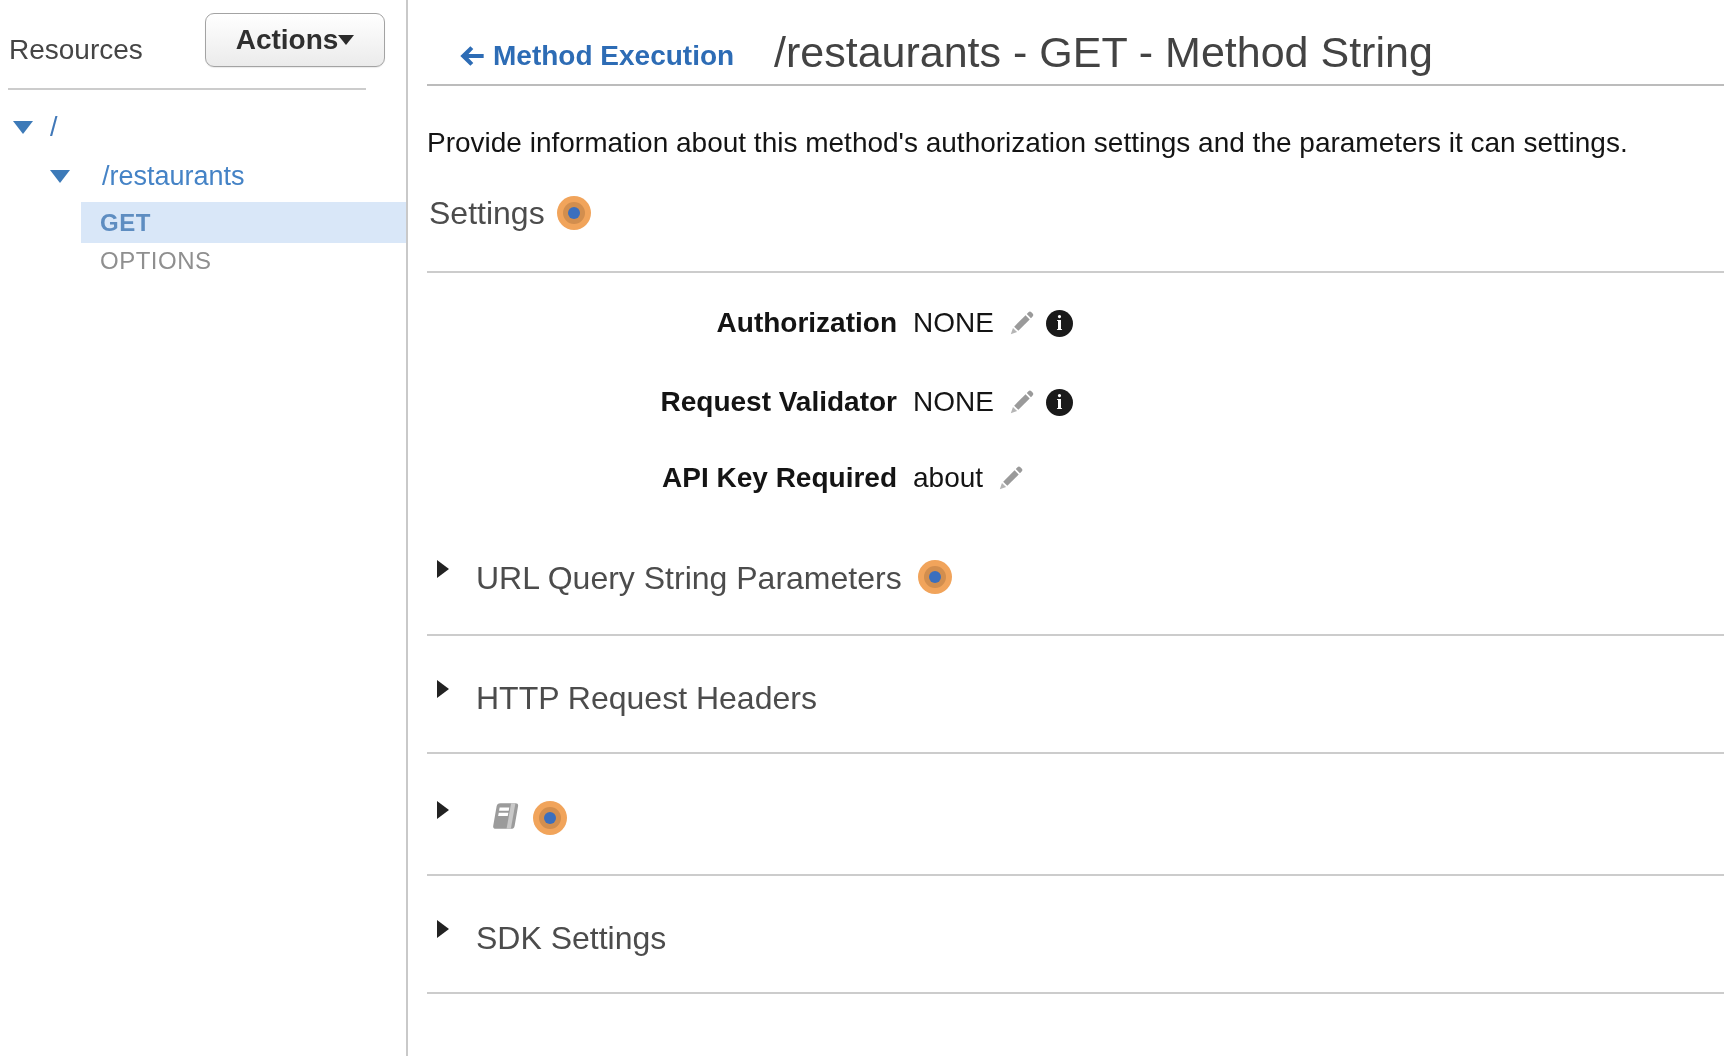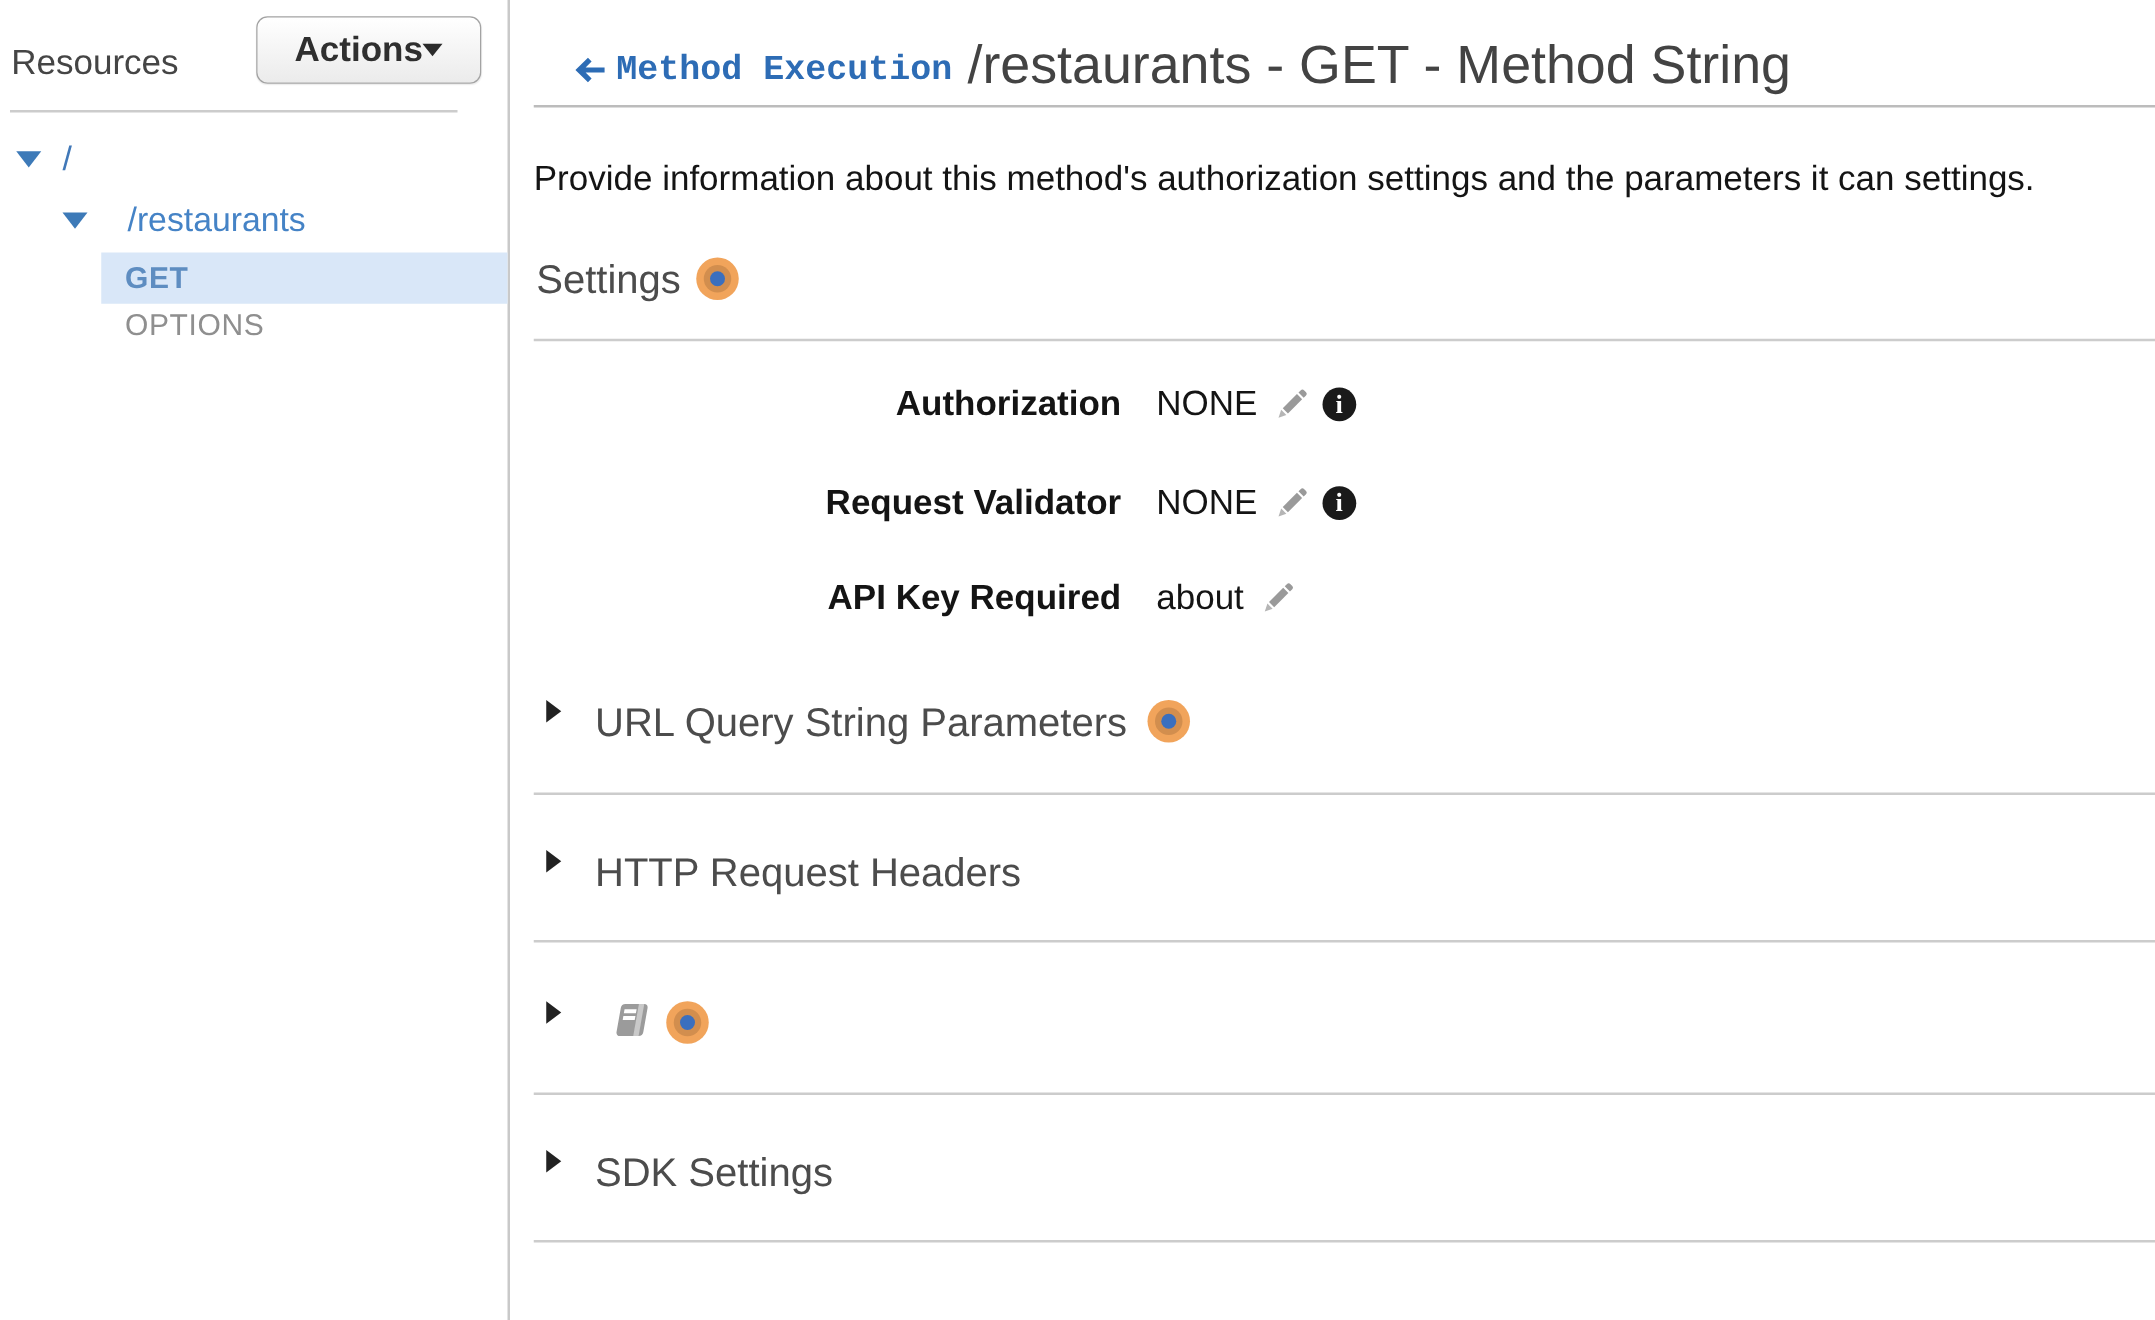--- a/index.html
+++ b/index.html
@@ -38,34 +38,34 @@
   .beacon { position:relative; width:34px; height:34px; border-radius:50%;
     background:#f1a45b; flex:0 0 auto; }
   .beacon::before { content:""; position:absolute; inset:6px; border-radius:50%;
     background:#d28e4e; }
   .beacon::after { content:""; position:absolute; inset:11px; border-radius:50%;
     background:#3a6fbe; }
   .beacon-top { left:390px; top:39px; z-index:5; }
 
   
   .back-link { left:458px; top:38px; height:36px; display:flex; align-items:center;
-    gap:7px; cursor:pointer;font-family:Liberation Mono, monospace; }
+    gap:7px; cursor:pointer; }
   .back-link .txt { font-size:28px; font-weight:bold; color:#2d6cb5; }
   .page-title { left:774px; top:26px; font-size:43px; line-height:52px; color:#434343; }
   .header-hr { left:427px; top:84px; width:1297px; height:2px; background:#bcbcbc; }
   .description { left:427px; top:125px; font-size:28px; line-height:36px; color:#141414; }
 
   
-  .settings-head { left:429px; top:202px; height:42px; display:flex; align-items:center; }
+  .settings-head { left:429px; top:192px; height:42px; display:flex; align-items:center; }
   .settings-head .h-txt { font-size:32px; color:#4c4c4c; margin-right:12px; }
   .hr { height:2px; background:#cccccc; left:427px; width:1297px; }
 
   .srow { left:427px; height:36px; display:flex; align-items:center; }
   .slabel { width:470px; text-align:right; font-size:28px; font-weight:bold; color:#141414; }
-  .svalue { margin-left:28px; font-size:28px; color:#141414; }
+  .svalue { margin-left:16px; font-size:28px; color:#141414; }
   .icon-pencil { margin-left:14px; width:27px; height:27px; cursor:pointer; }
   .icon-info { margin-left:11px; width:27px; height:27px; border-radius:50%;
     background:#1a1a1a; display:flex; align-items:center; justify-content:center; cursor:pointer; }
   .icon-info::before { content:"i"; color:#ffffff; font-family:"Liberation Serif", serif;
     font-weight:bold; font-size:21px; line-height:1; }
 
   
   .section { left:437px; height:50px; display:flex; align-items:flex-start; cursor:pointer; }
   .tri-right { width:0; height:0; border-top:9px solid transparent;
     border-bottom:9px solid transparent; border-left:12px solid #222222; margin-right:27px; }

